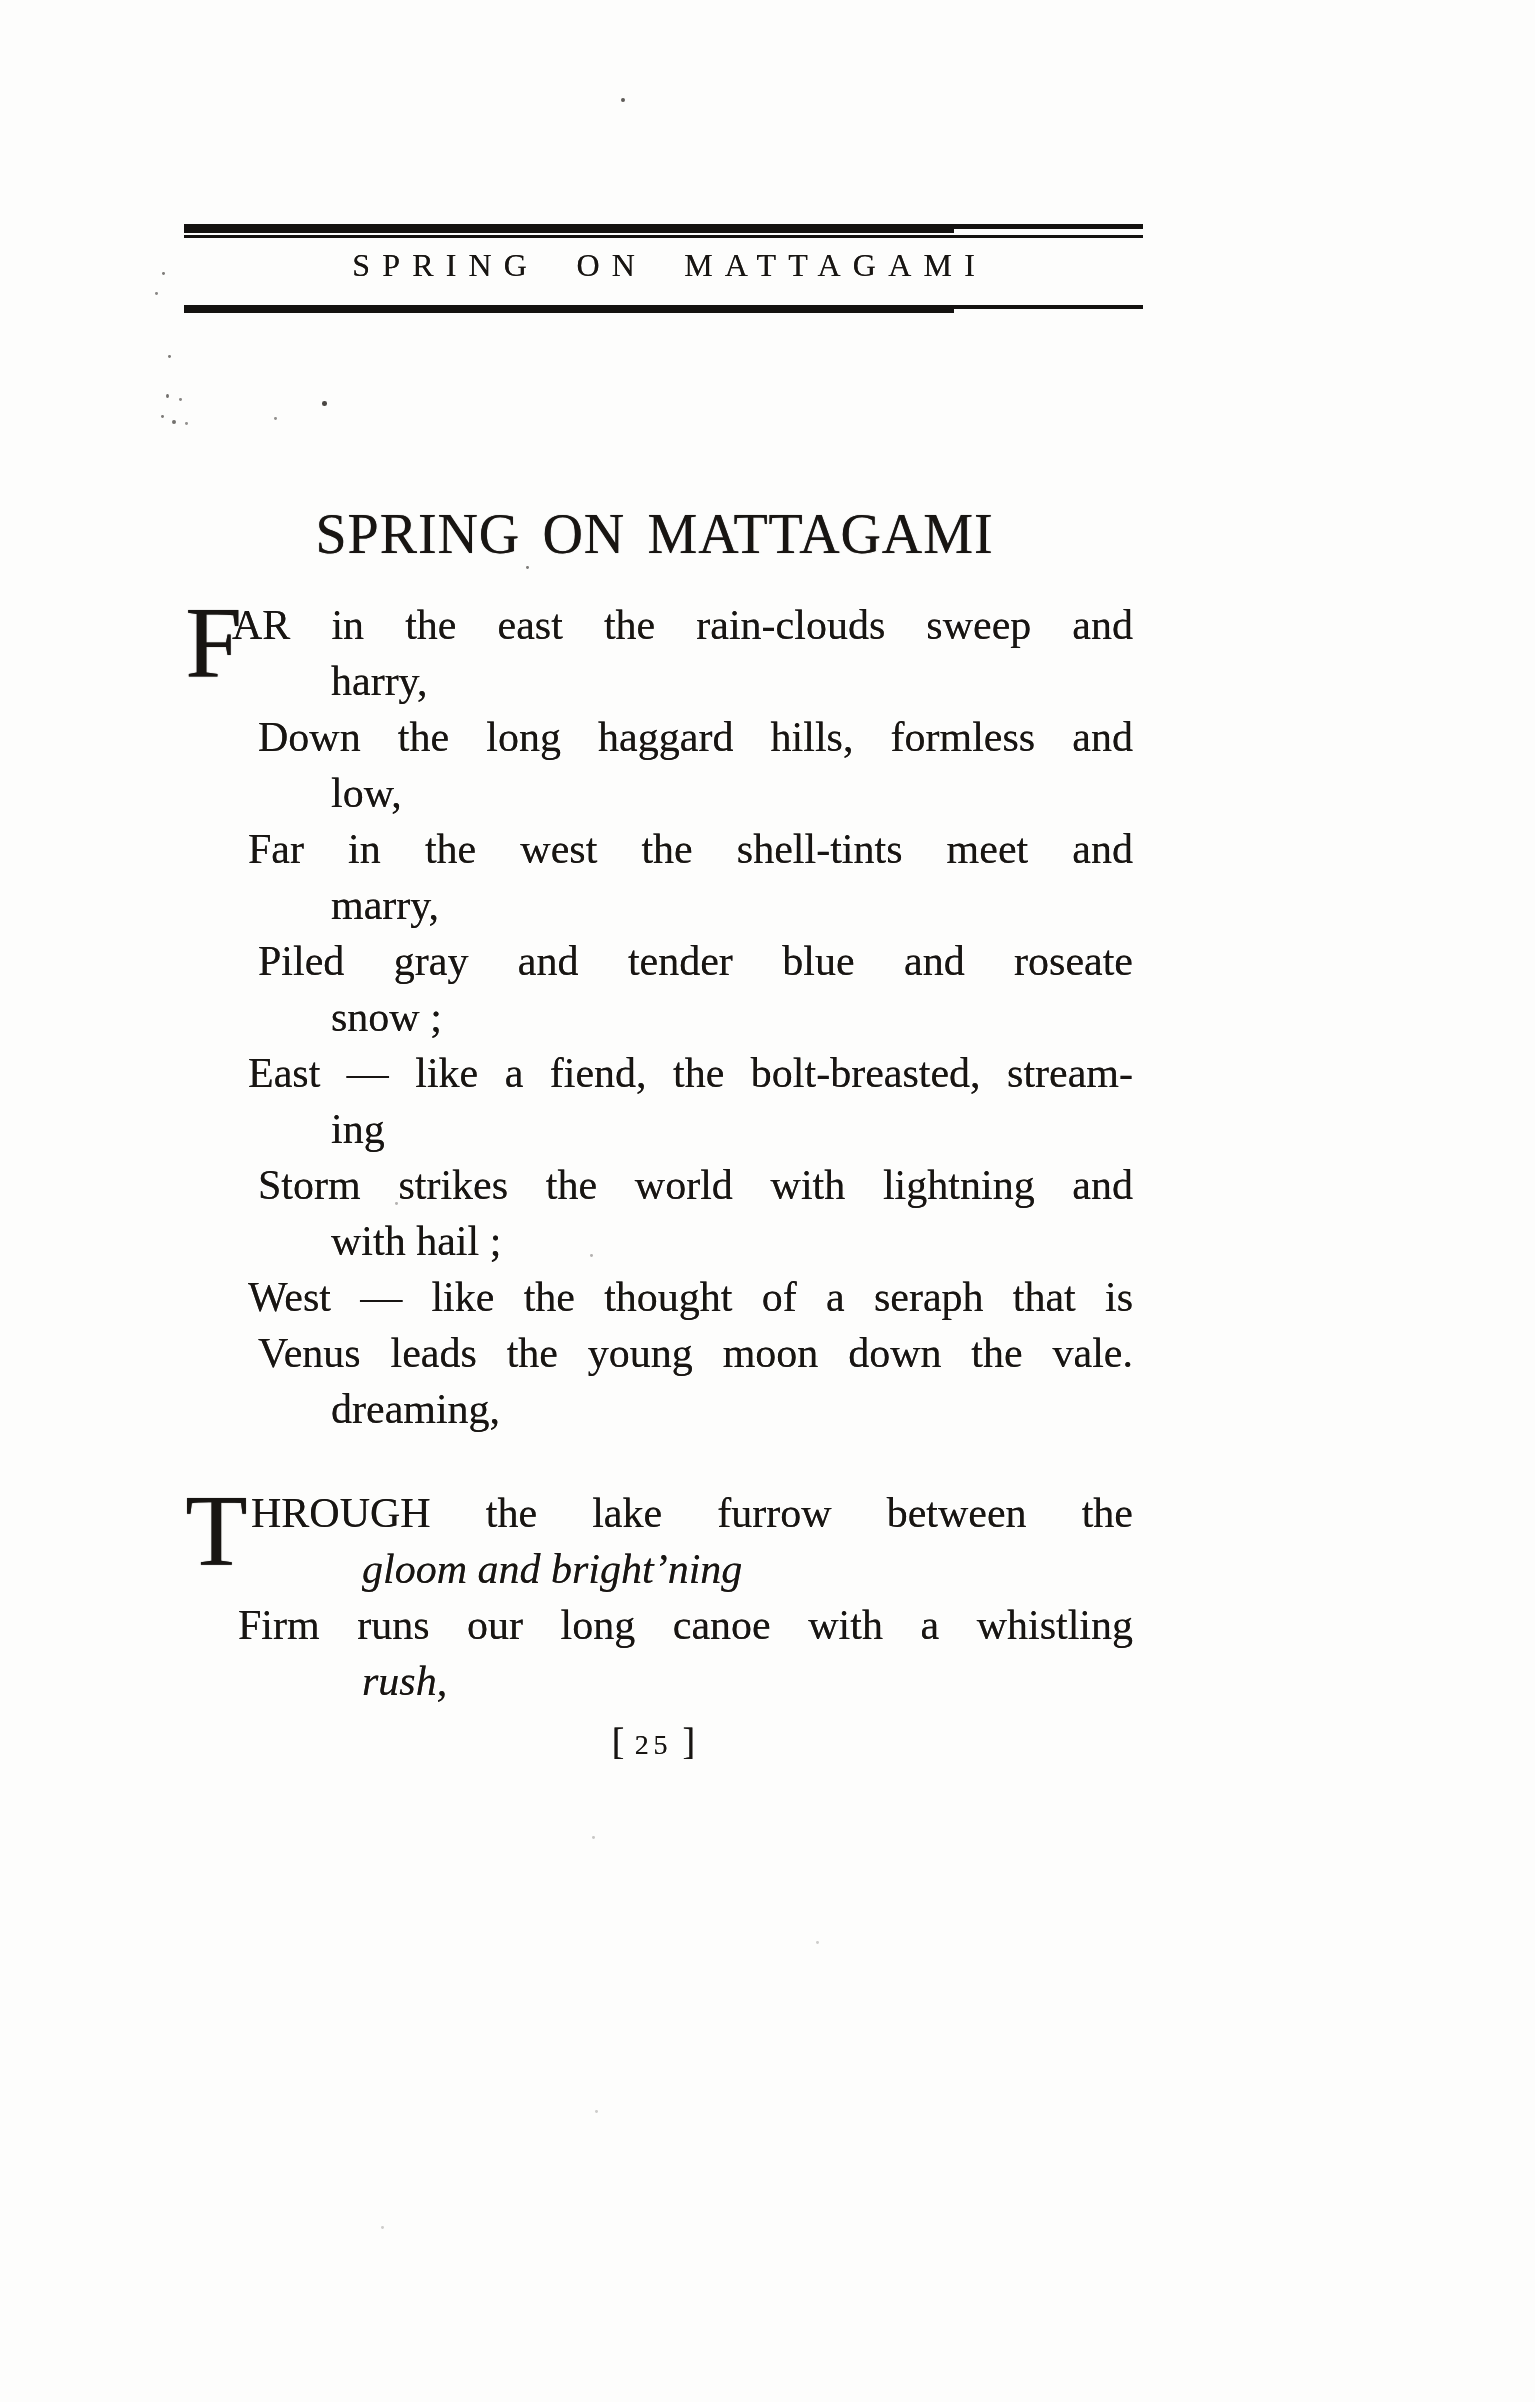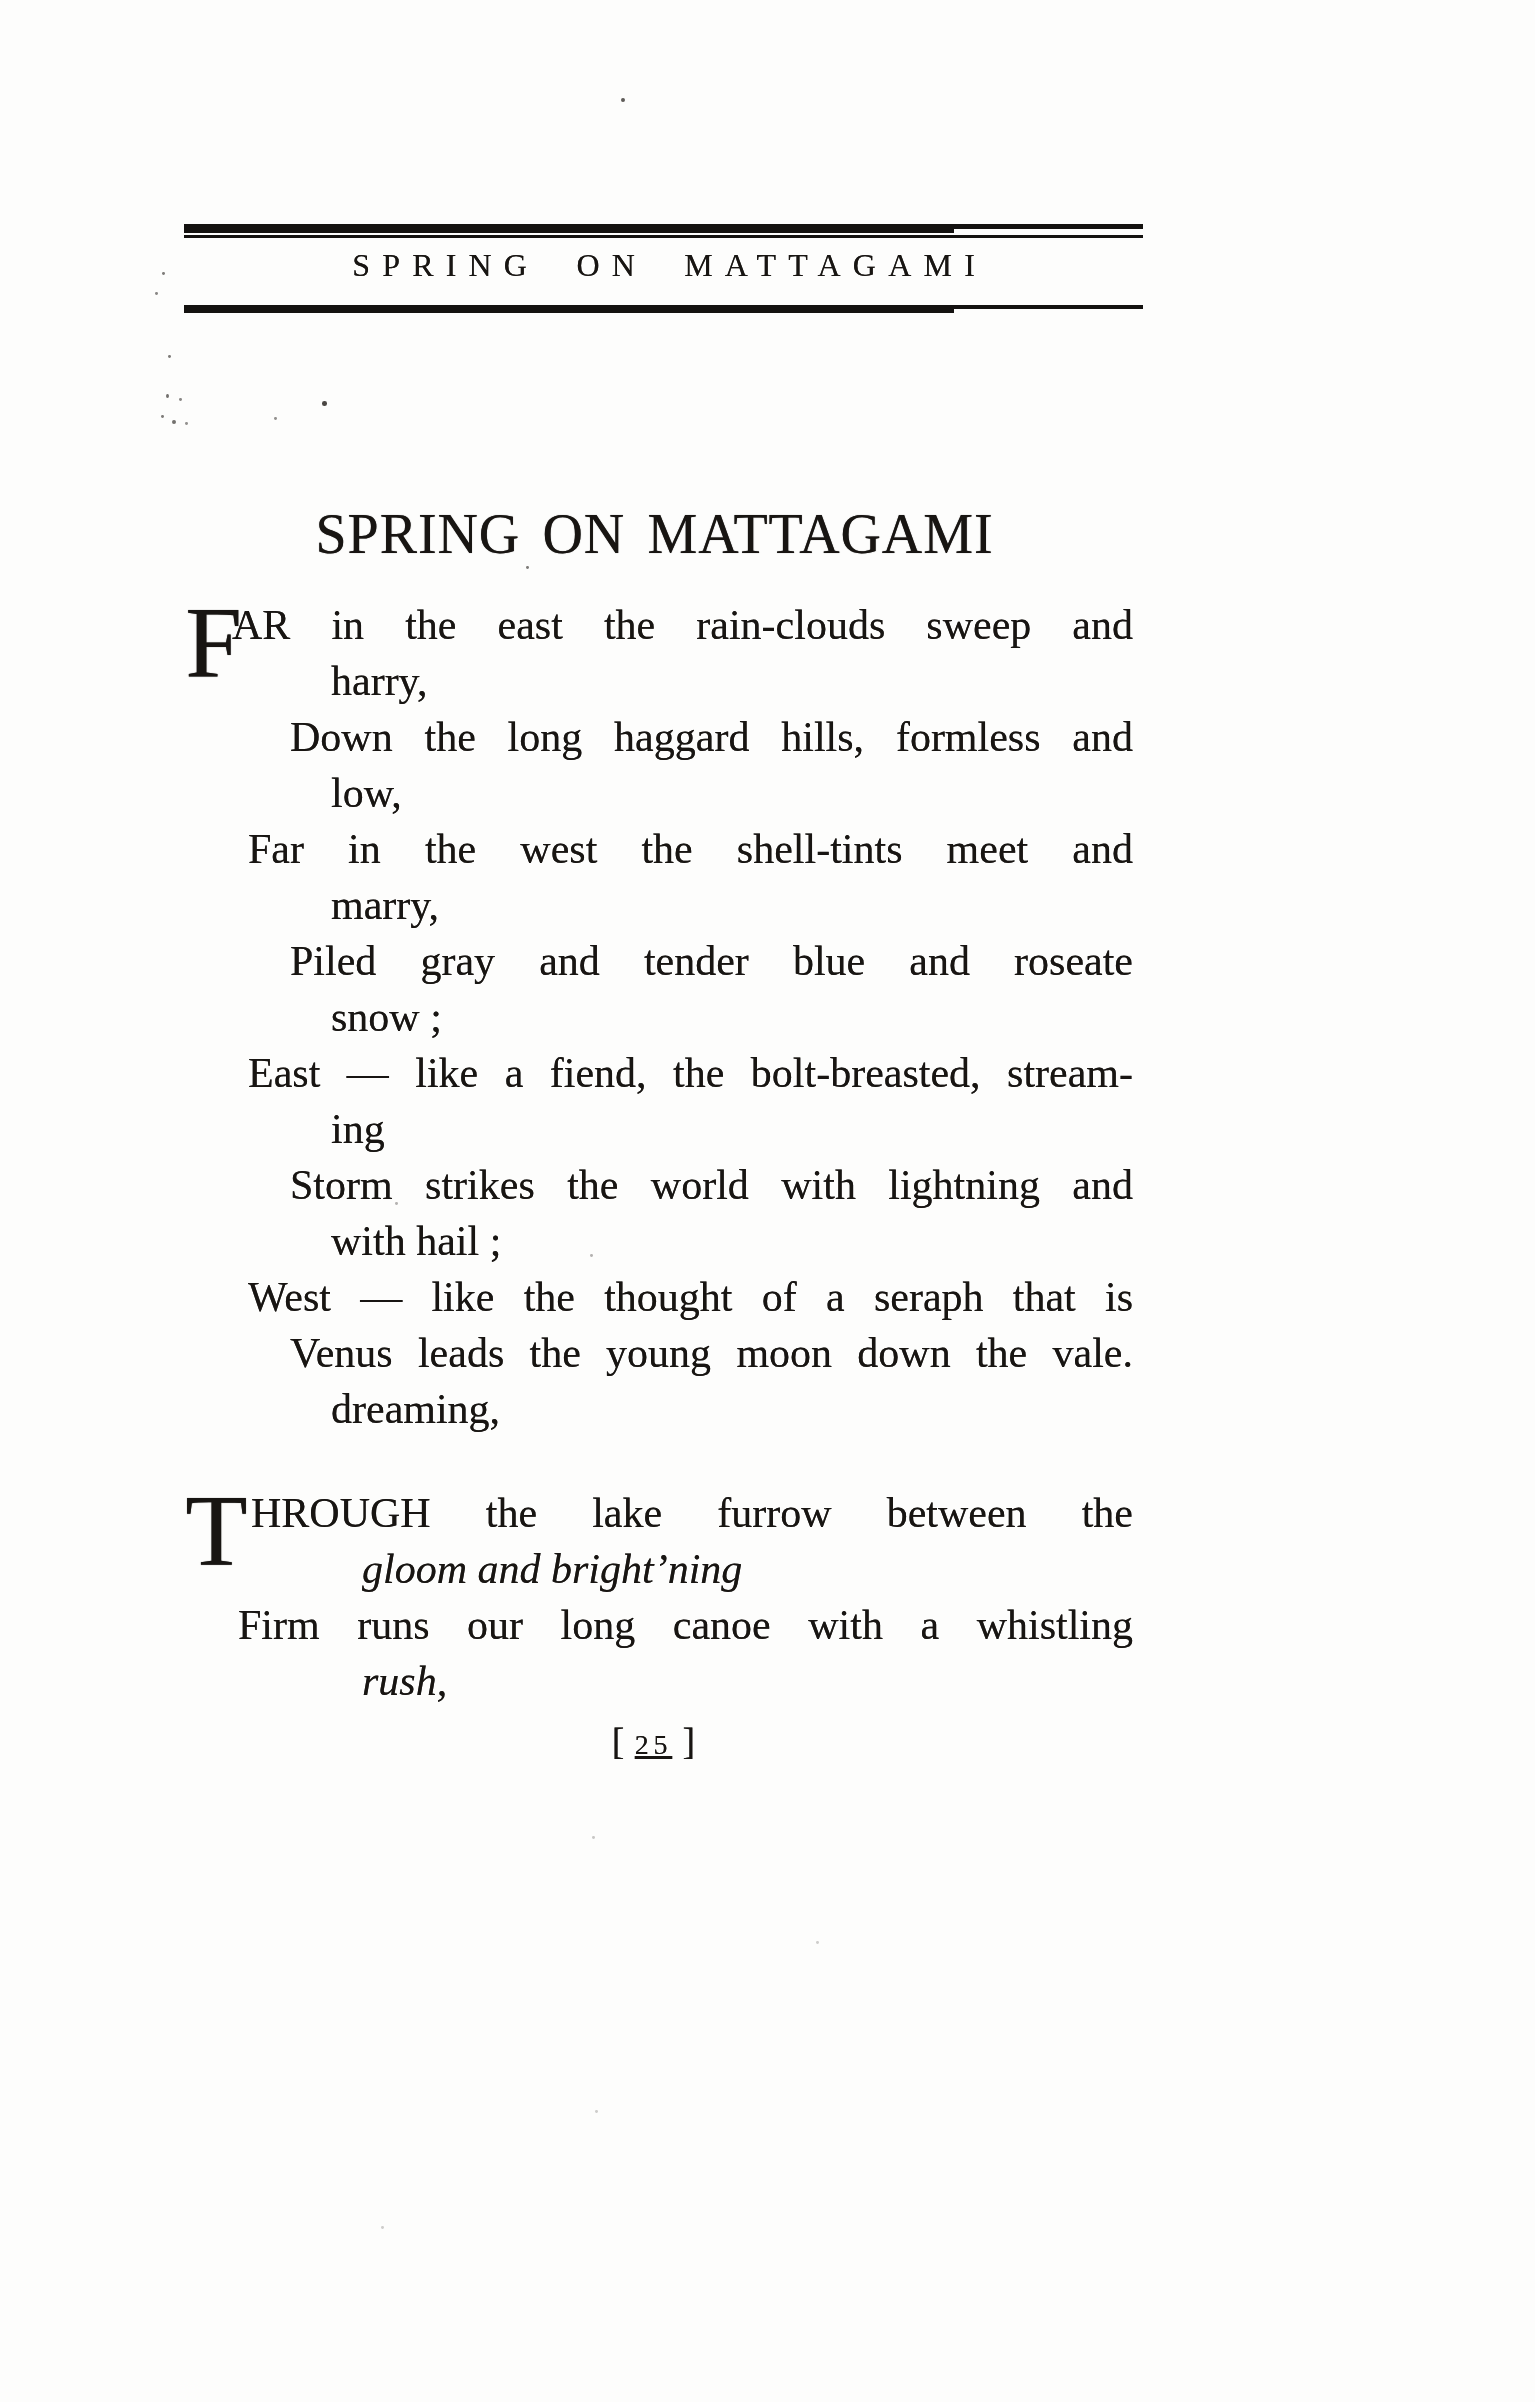--- a/index.html
+++ b/index.html
@@ -45,32 +45,31 @@
   .stanza.stanza-gap{margin-top:48px;}
   .dropcap{
     position:absolute;left:11.3px;top:-4.7px;
     font-size:102px;line-height:1;
     text-shadow:0 0 0.8px rgba(20,18,16,.9);
   }
   .line{white-space:nowrap;}
   .line.j{text-align:justify;text-align-last:justify;white-space:normal;}
   .ln-first{margin-left:58px;}
   .ln-a{margin-left:74px;}
-  .ln-b{margin-left:116px;}
+  .ln-b{margin-left:84px;}
   .ln-w{margin-left:157px;}
   .ln-first2{margin-left:77px;}
   .ln-b2{margin-left:64px;}
   .ln-w2{margin-left:188px;font-style:italic;}
 
   
   .pagenum{
     position:absolute;left:174px;top:1721px;width:959px;
     text-align:center;font-size:38px;line-height:1.1;
     text-shadow:0 0 0.6px rgba(20,18,16,.8);
-    text-decoration:underline;
   }
   .pagenum .pn-digits{font-size:28px;letter-spacing:4.7px;margin:0 10.4px;}
 
   
   .speck{position:absolute;background:#2a2622;border-radius:50%;}
 </style>
 </head>
 <body>
 
 <div class="page">

